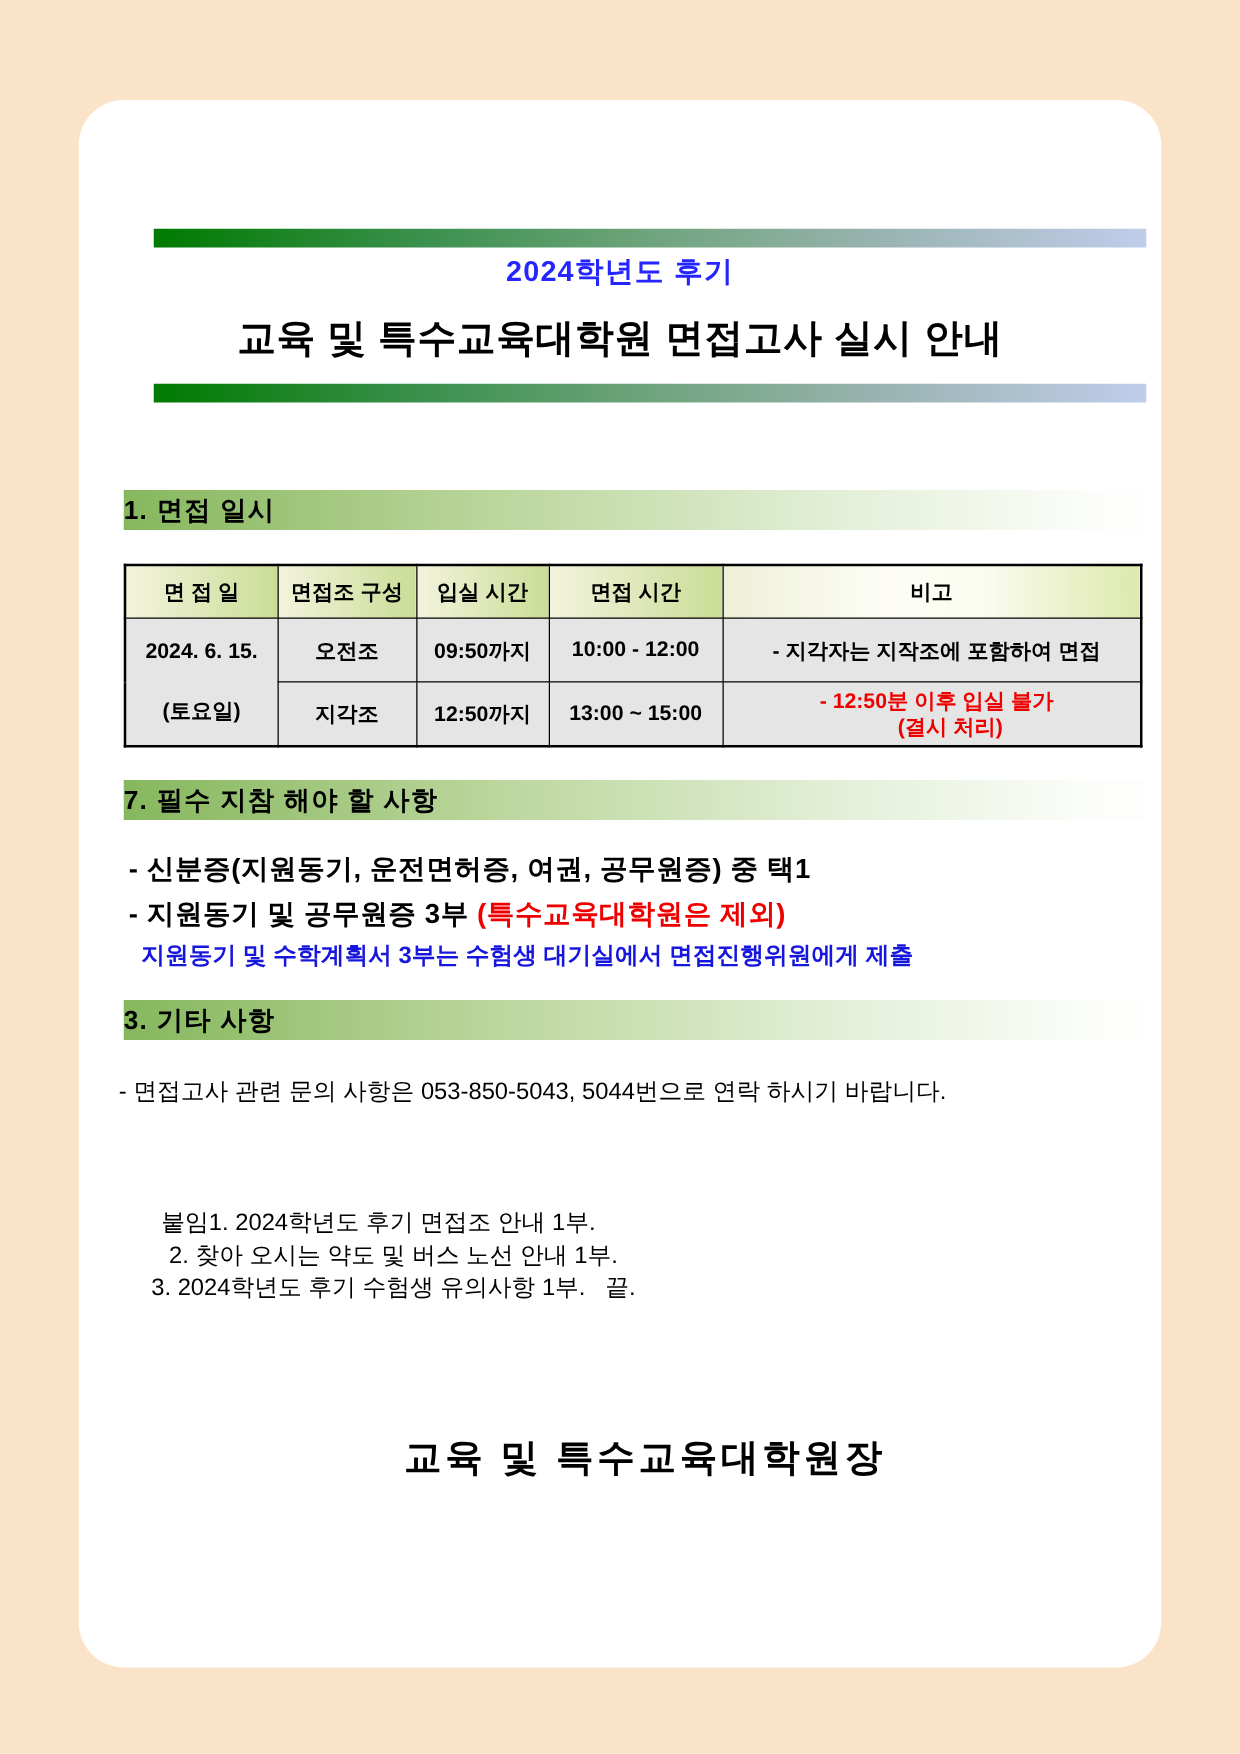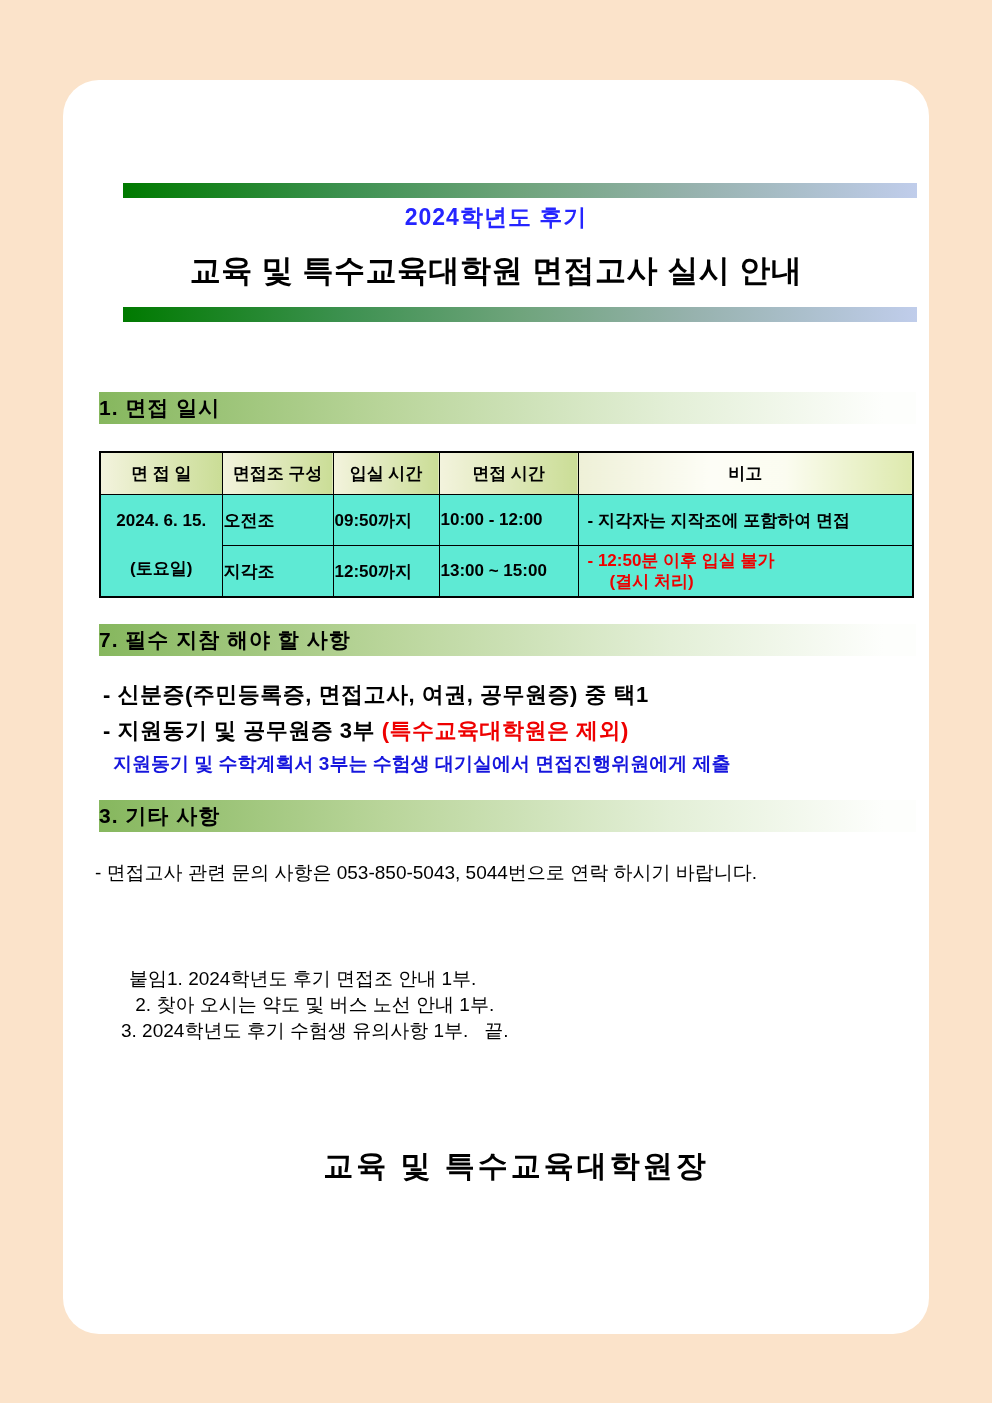--- a/index.html
+++ b/index.html
@@ -48,21 +48,21 @@
   }
   table.schedule,table.schedule th,table.schedule td{border:1px solid #000;}
   table.schedule{border:2px solid #000;}
   table.schedule th{
     height:39px;font-weight:bold;text-align:center;font-size:17px;
     background:linear-gradient(90deg,var(--th-cream,#f3f3dd) 0%,var(--th-green,#cadd96) 100%);
   }
   table.schedule th.remark-h{
     background:linear-gradient(90deg,#eef0d7 0%,#fdfdf6 40%,#fbfcf0 62%,#dde9ad 100%);
   }
-  table.schedule td{height:48px;font-weight:600;background:#5eead4;}
+  table.schedule td{height:48px;text-align:center;font-weight:600;background:#e5e5e5;}
   td.datecell{padding:0;}
   .datewrap{height:96px;display:flex;flex-direction:column;justify-content:space-around;align-items:center;}
   td.remark{text-align:left;padding-left:9px;font-weight:600;}
   td.remark.red{color:var(--alert-red,#ee0000);line-height:21px;}
   td.remark .indent{padding-left:22px;}
 
   
   .bullet{left:40px;font-size:22px;font-weight:bold;color:#000;letter-spacing:0.5px;}
   .red-inline{color:var(--alert-red,#ee0000);}
   .blue-note{left:50px;top:671px;font-size:19px;font-weight:700;color:var(--note-blue,#1616dd);}
@@ -133,21 +133,21 @@
           <div>- 12:50분 이후 입실 불가</div>
           <div class="indent">(결시 처리)</div>
         </td>
       </tr>
     </tbody>
   </table>
 
   <div class="abs section-bar" style="top:544px;">
     <span class="label">7. 필수 지참 해야 할 사항</span>
   </div>
-  <div class="abs bullet" style="top:600px;">- 신분증(주민등록증, 면접고사, 여권, 공무원증) 중 택1</div>
+  <div class="abs bullet" style="top:600px;">- 신분증(지원동기, 운전면허증, 여권, 공무원증) 중 택1</div>
   <div class="abs bullet" style="top:636px;">
     <span>- 지원동기 및 공무원증 3부 </span><span class="red-inline">(특수교육대학원은 제외)</span>
   </div>
   <div class="abs blue-note">지원동기 및 수학계획서 3부는 수험생 대기실에서 면접진행위원에게 제출</div>
 
   <div class="abs section-bar" style="top:720px;">
     <span class="label">3. 기타 사항</span>
   </div>
   <div class="abs contact-line">- 면접고사 관련 문의 사항은 053-850-5043, 5044번으로 연락 하시기 바랍니다.</div>
 

